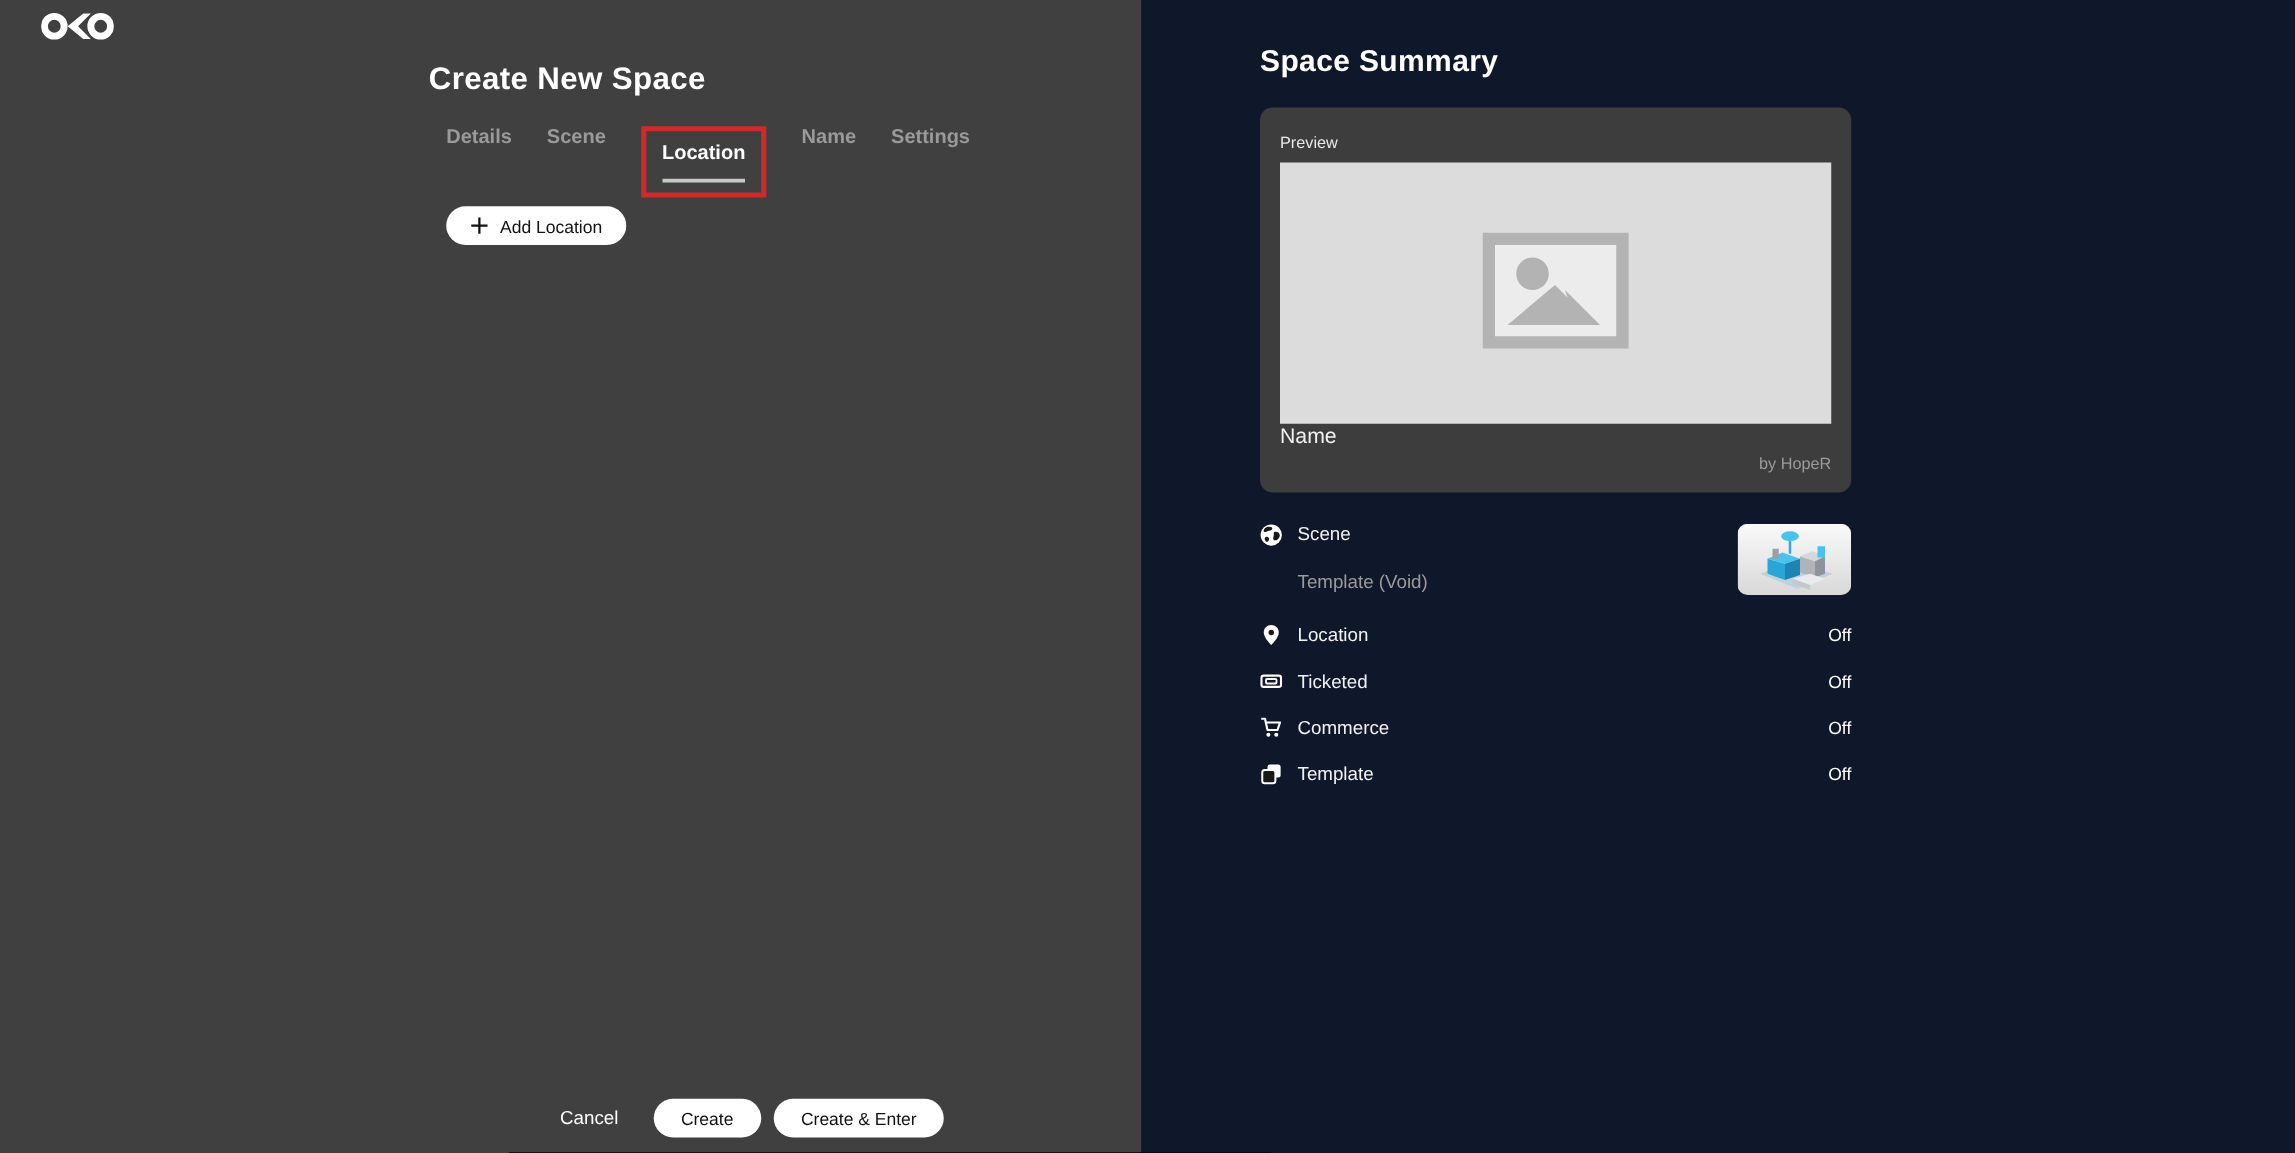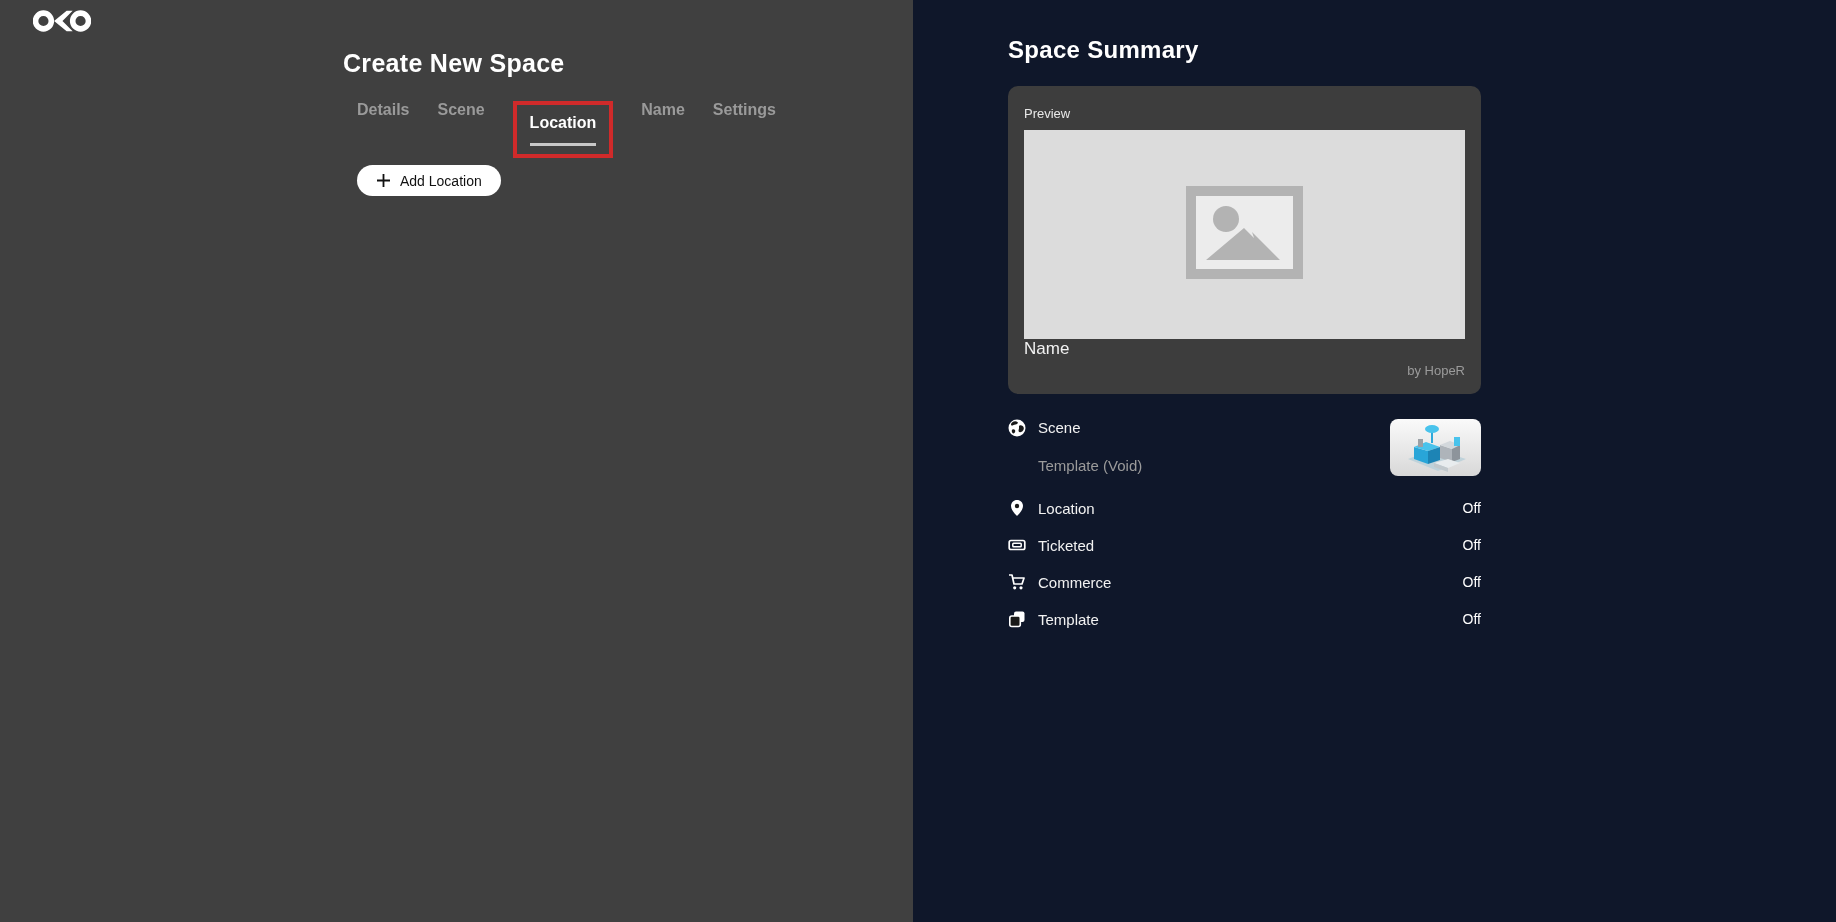--- a/index.html
+++ b/index.html
@@ -93,20 +93,25 @@
       <button class="add-location">
         <span>
           <svg width="15" height="15" viewBox="0 0 15 15">
             <path d="M7.5 1 V14 M1 7.5 H14" stroke="#111" stroke-width="1.8"></path>
           </svg>
         </span>
         <span>Add Location</span>
       </button>
     </div>
 
+    <div class="footer">
+      <button class="btn-cancel">Cancel</button>
+      <button class="pill btn-create">Create</button>
+      <button class="pill btn-create-enter">Create &amp; Enter</button>
+    </div>
   </div>
 
   <div class="right-panel">
     <h2 class="summary-title">Space Summary</h2>
 
     <div class="card">
       <div class="preview-label">Preview</div>
       <div class="preview-image">
         <span>
           <svg width="117" height="93" viewBox="0 0 117 93">

